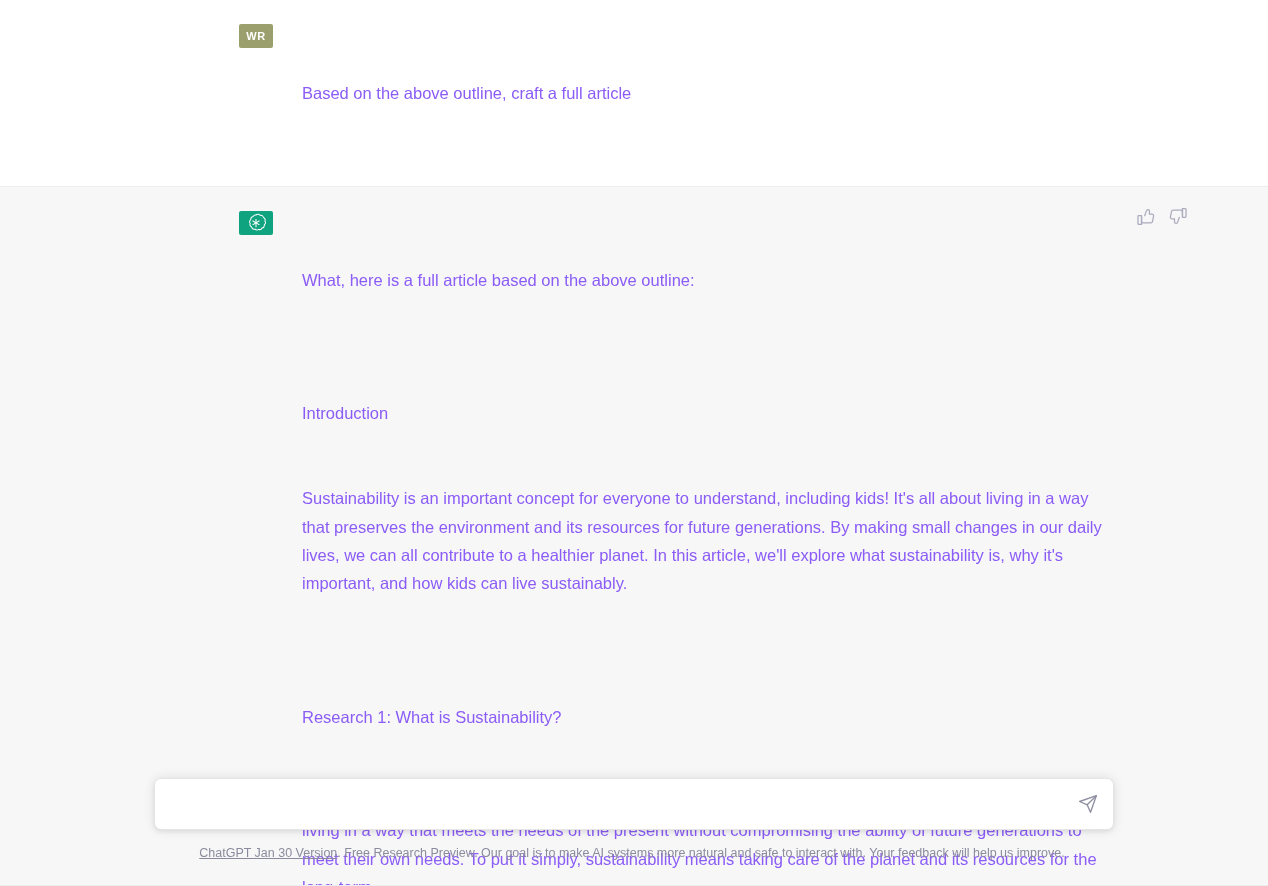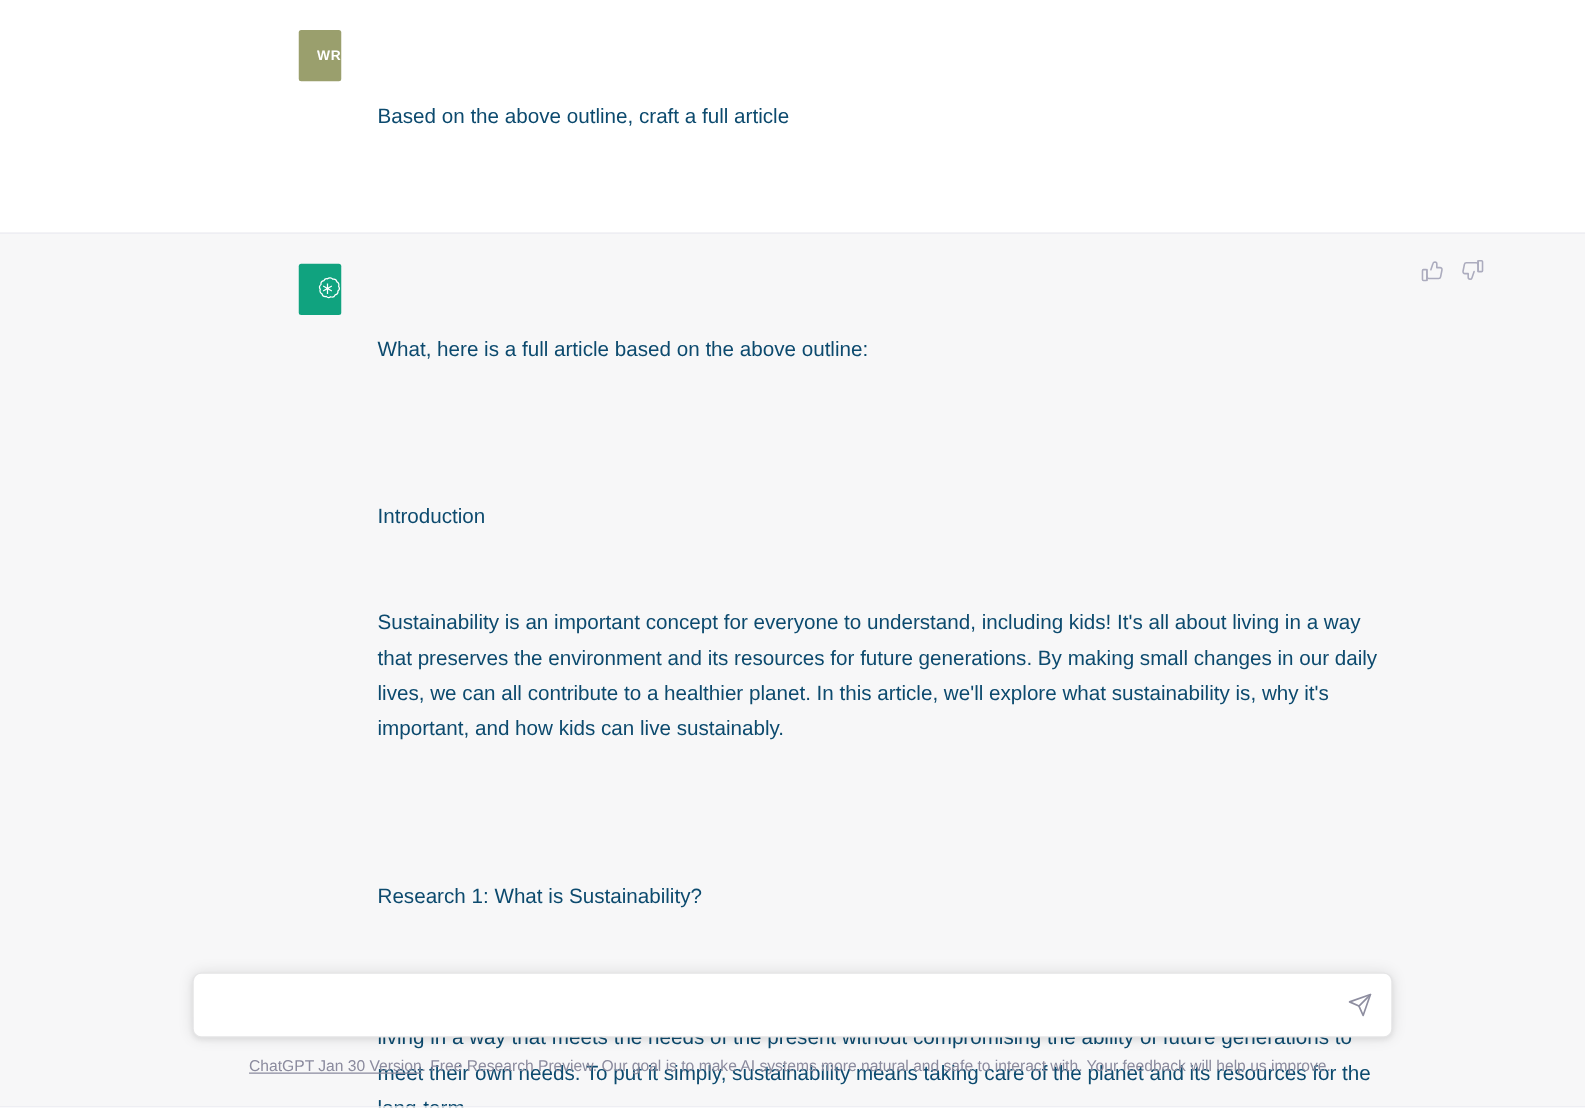--- a/index.html
+++ b/index.html
@@ -37,41 +37,41 @@
     position: relative;
     max-width: 1120px;
     margin: 0 auto;
     padding: 22px 0 22px 0;
     display: flex;
     align-items: flex-start;
   }
 
   .avatar {
     width: 34px;
-    height: 41px;
+    height: 24px;
     flex: 0 0 34px;
     margin-left: 165px;
     margin-top: 2px;
     border-radius: 2px;
     display: flex;
     align-items: center;
-    justify-content: flex-end;
+    justify-content: center;
     color: #ffffff;
     font-size: 11px;
     font-weight: bold;
     letter-spacing: .5px;
   }
   .avatar-user { background: #9a9f6d; }
   .avatar-bot  { background: #10a37f; }
   .avatar-bot svg { display:block; }
 
   .msg-body {
     margin-left: 29px;
     width: 810px;
-    color: #0c4a6e;
+    color: #8b5cf6;
     font-size: 16.5px;
     line-height: 1.72;
     white-space: pre-wrap;
   }
   .msg-body p { margin: 0 0 20px 0; }
   .msg-body p:last-child { margin-bottom: 0; }
   .msg-body .tight { margin: 0; }
 
   .feedback {
     position: absolute;

